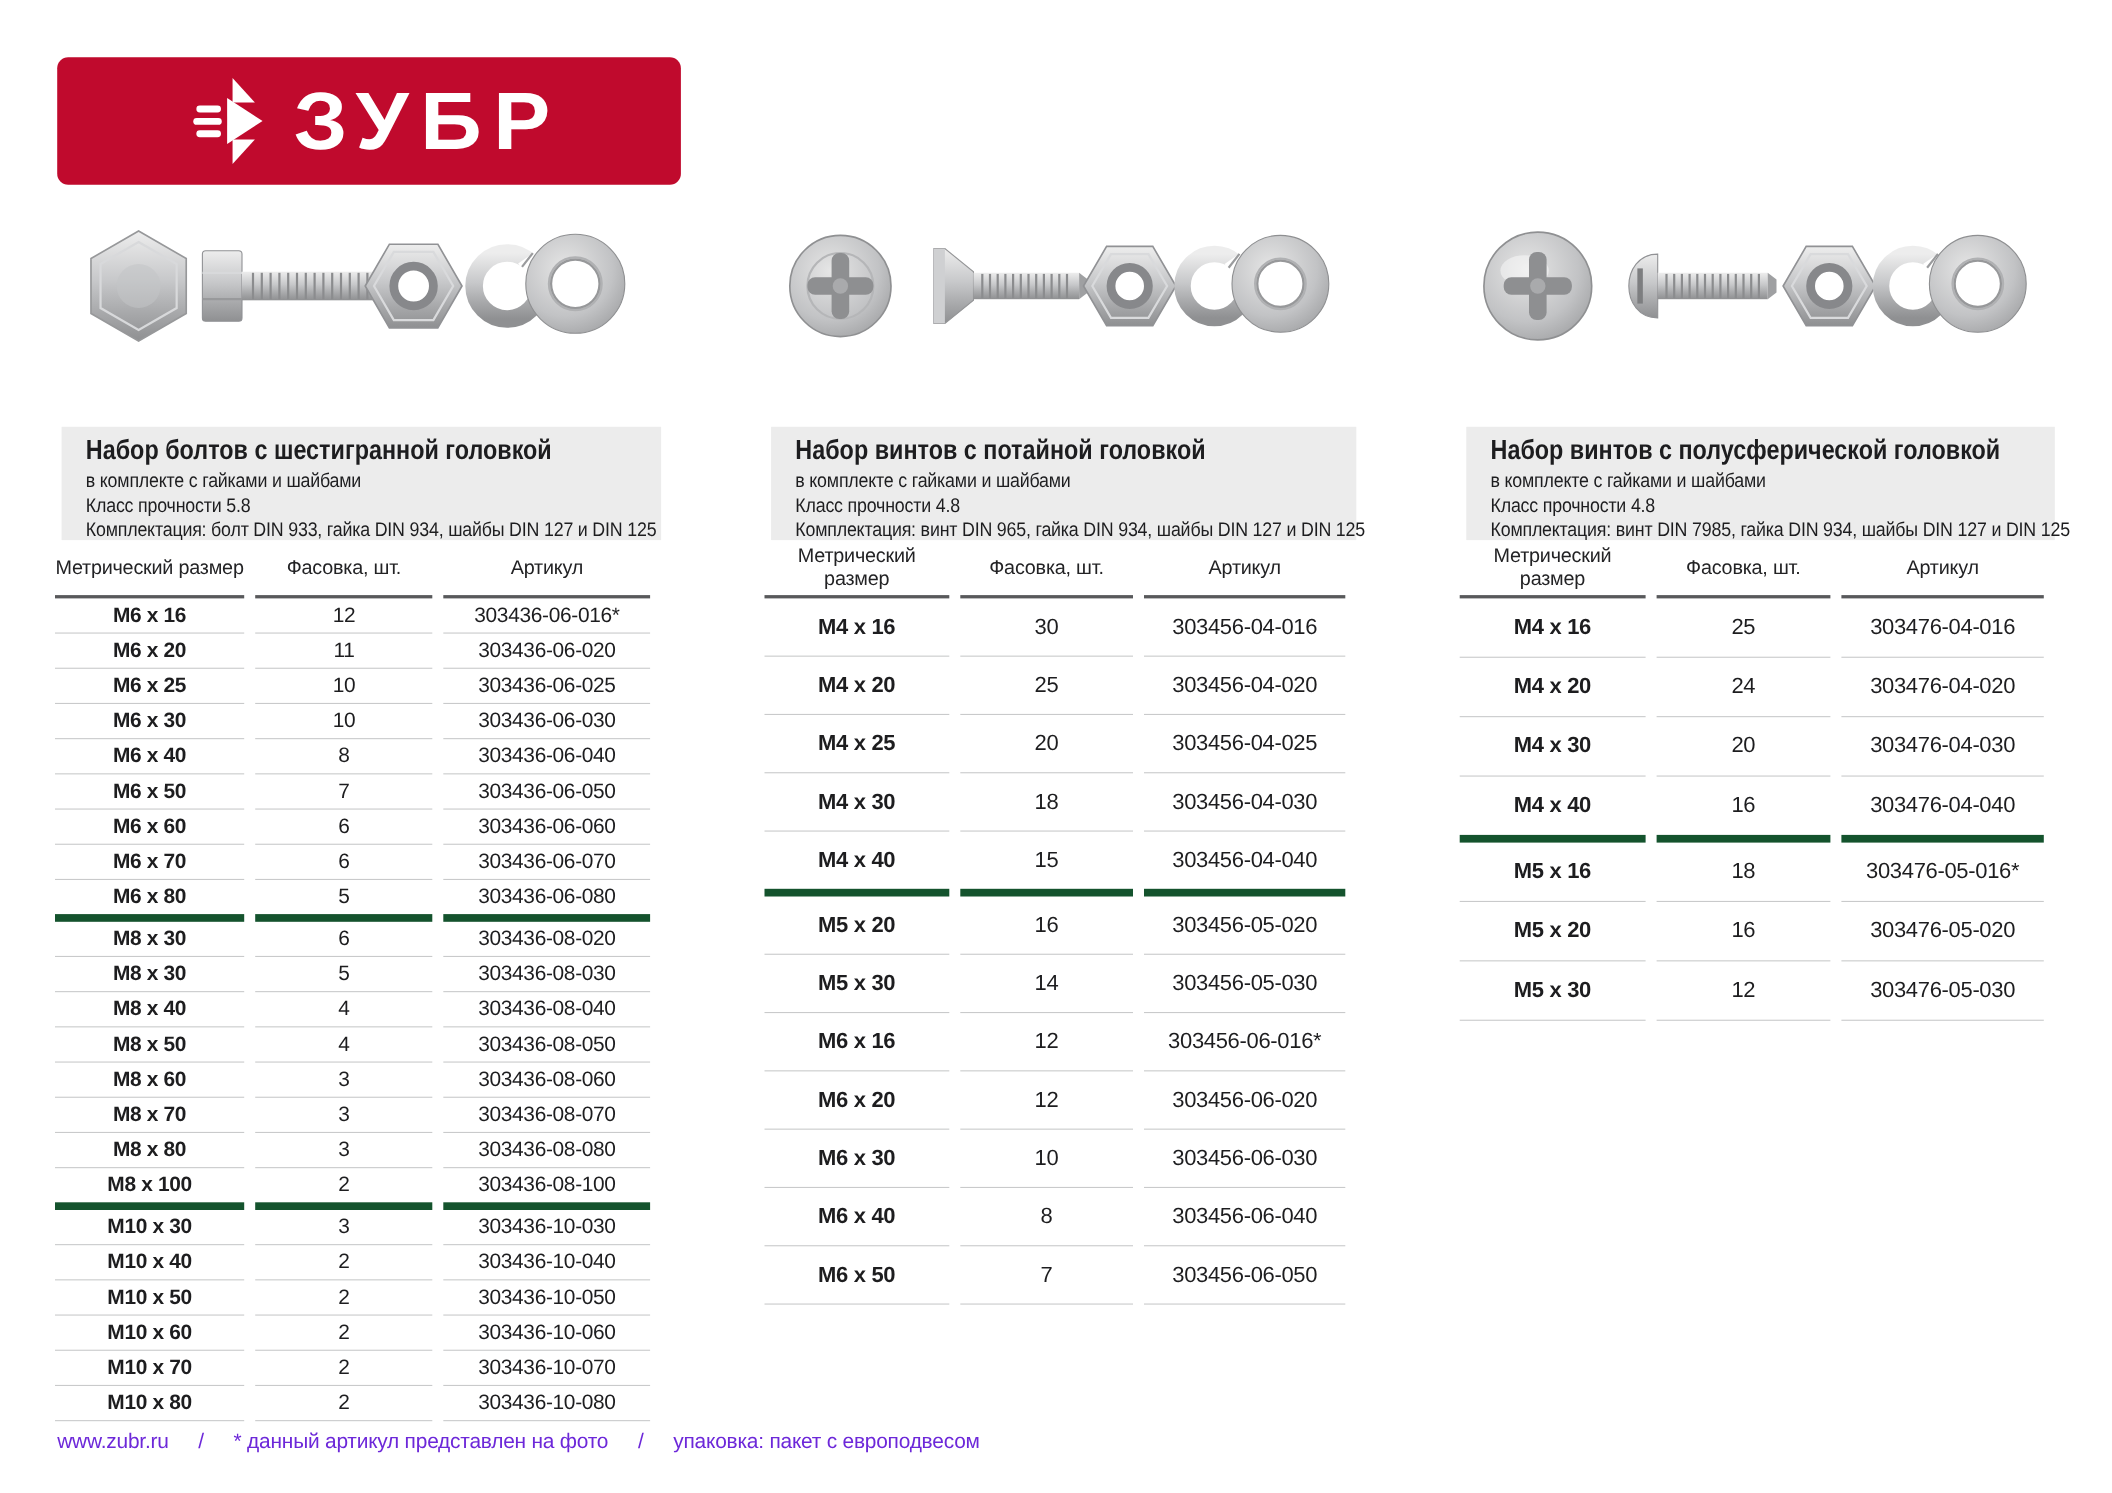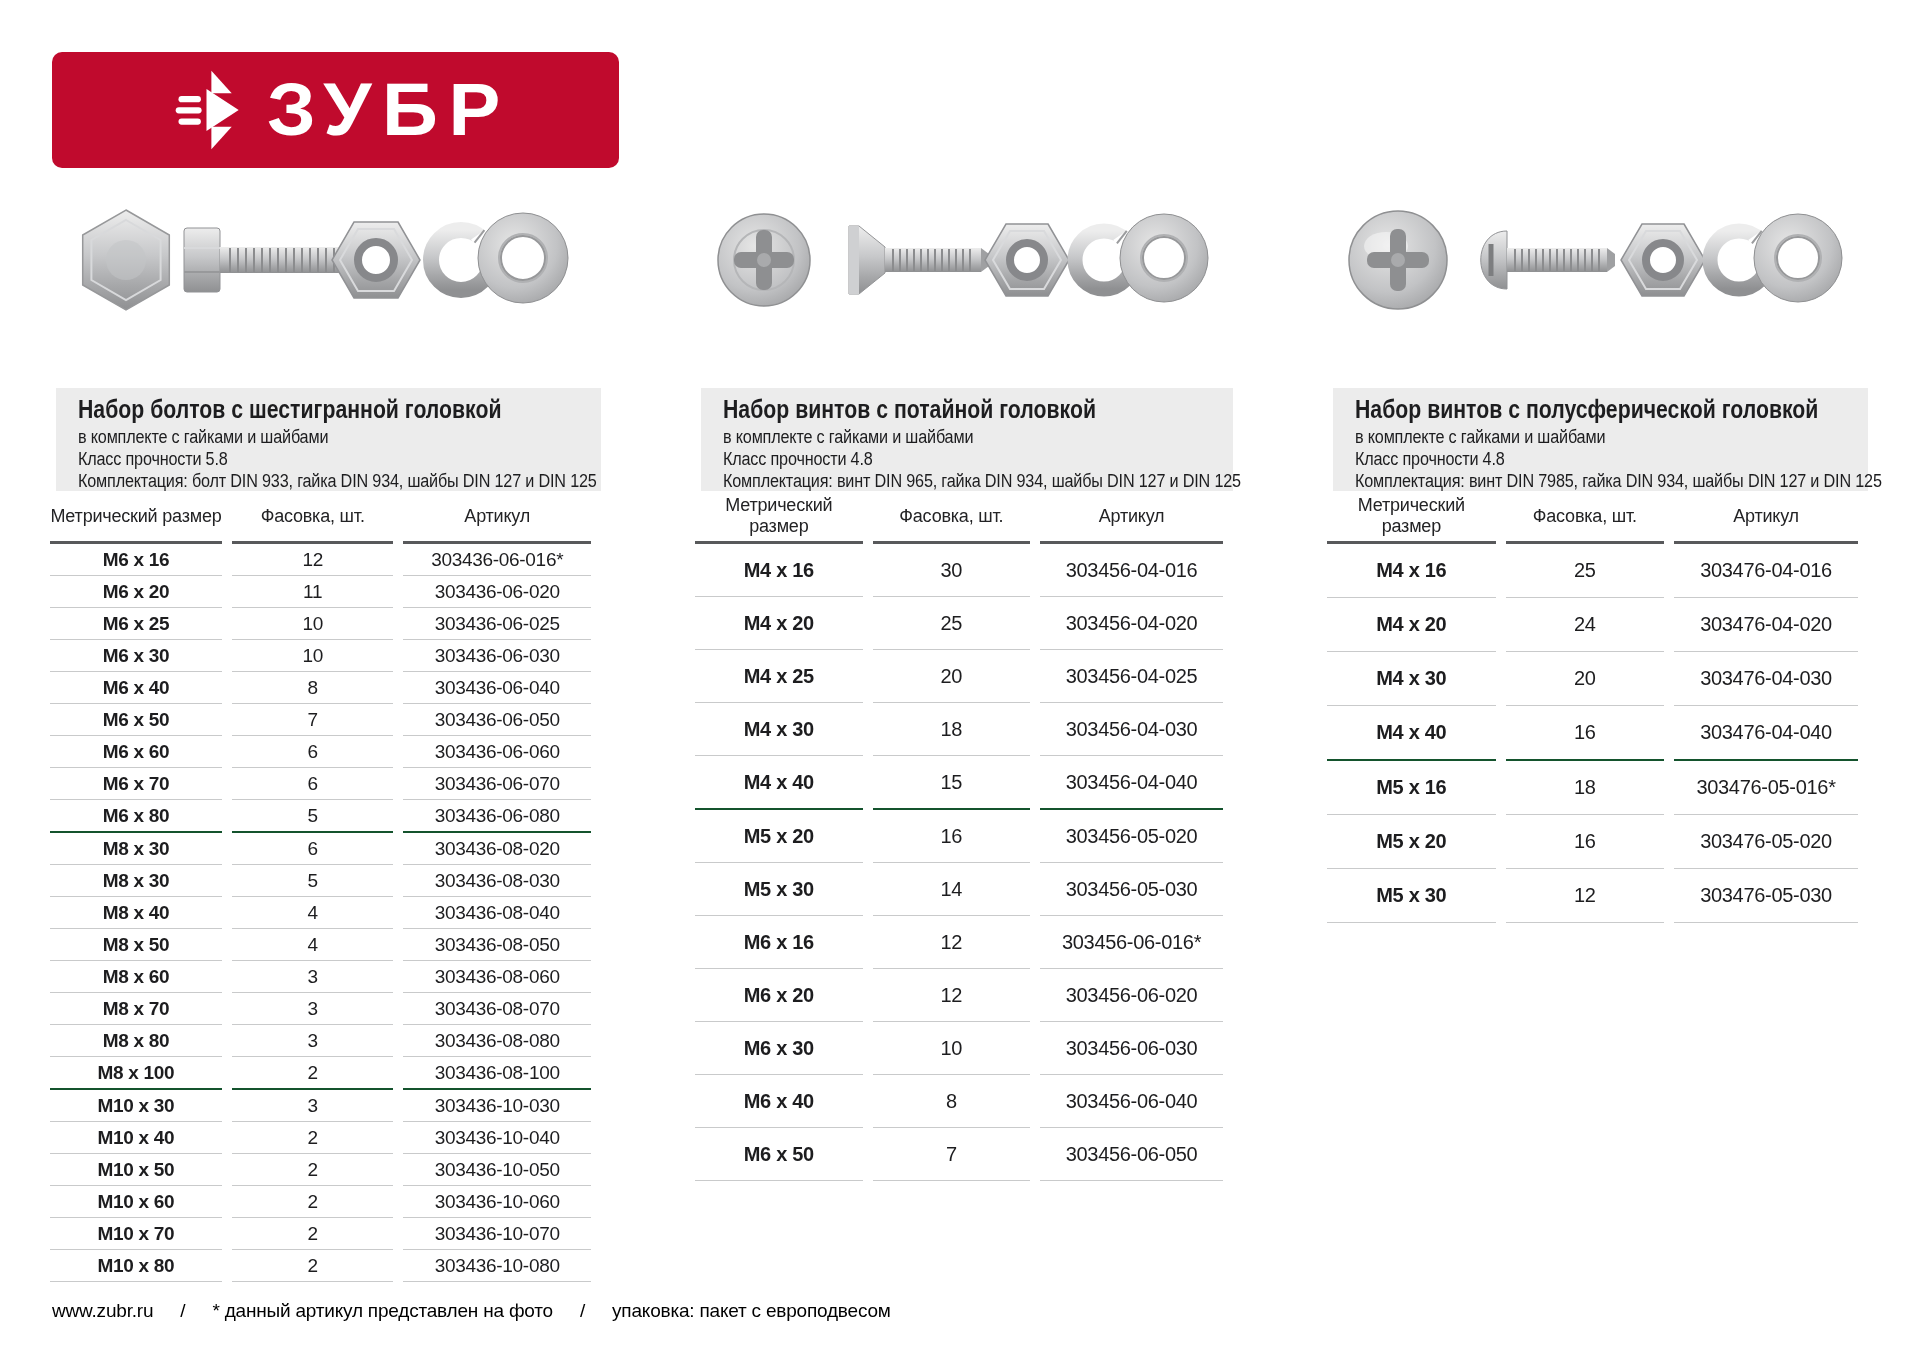--- a/index.html
+++ b/index.html
@@ -50,26 +50,26 @@
     text-align:center;vertical-align:middle;border-bottom:3px solid #58595b;color:#232325;
   }
   td{
     padding:0;text-align:center;vertical-align:middle;font-size:20px;
     border-bottom:1px solid #c9cacb;letter-spacing:-.3px;
   }
   td:first-child{font-weight:bold;}
   .t-compact td{height:31px;font-size:19px;}
   .t-mid td{height:52px;}
   .t-tall td{height:53px;}
-  tr.group-end td{border-bottom:2px solid #14532d;}
+  tr.group-end td{border-bottom:7px solid #14532d;}
 
   
   .footer{
     position:absolute;left:52px;top:1300px;display:flex;gap:27px;align-items:baseline;
-    font-size:19px;color:#000000;letter-spacing:-.2px;
+    font-size:19px;color:#6d28d9;letter-spacing:-.2px;
   }
 </style>
 </head>
 <body>
 
 <svg width="0" height="0" style="position:absolute">
   <defs>
     <linearGradient id="gMetV" x1="0" y1="0" x2="0" y2="1">
       <stop offset="0" stop-color="#ededed"></stop>
         <stop offset=".45" stop-color="#c7c8ca"></stop>

